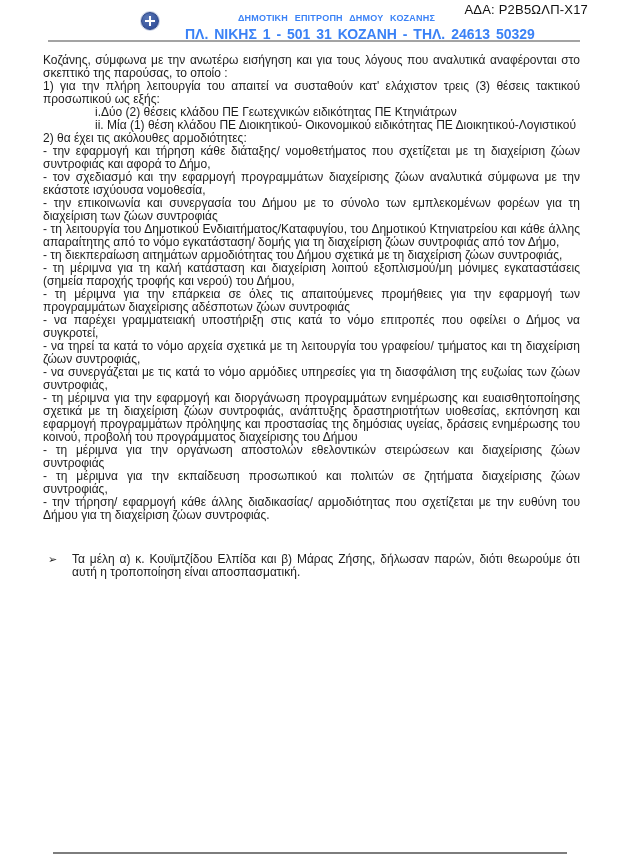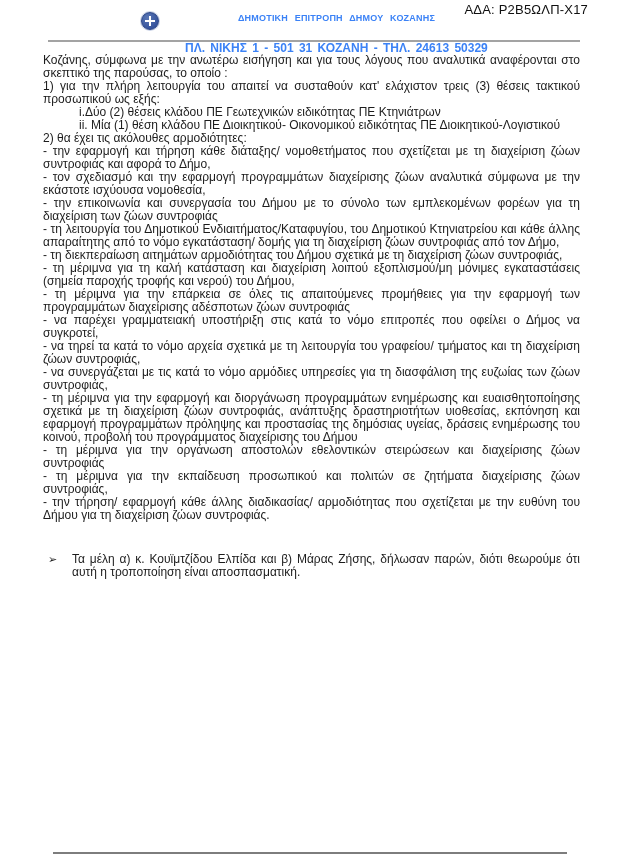--- a/index.html
+++ b/index.html
@@ -25,33 +25,33 @@
       linear-gradient(#ffffff,#ffffff) 50% 50%/10px 2px no-repeat,
       linear-gradient(#ffffff,#ffffff) 50% 50%/2px 10px no-repeat,
       radial-gradient(circle at 35% 30%, #5a77b5, #33519b 75%);
     box-shadow:0 0 0 1px #c9d2e6;
   }
   .org-block {
     position:absolute; top:13px; left:185px; width:250px;
     text-align:right; font-weight:bold; color:#3b82f6;
   }
   .org-name   { font-size:9px; letter-spacing:0.2px; word-spacing:4px; white-space:nowrap; }
-  .org-address{ font-size:12px; margin-top:18px; word-spacing:2px; white-space:nowrap; }
+  .org-address{ font-size:14px; margin-top:3px; word-spacing:2px; white-space:nowrap; }
   .rule-top {
     position:absolute; top:40px; left:48px; right:44px; height:2px;
     background:#a3a3a3;
   }
   
   .doc-body {
     position:absolute; top:54px; left:43px; right:44px;
     font-size:12px; line-height:13px;
     text-align:justify;
   }
   .doc-body p { margin:0; }
-  .sublist { margin-left:36px; }
+  .sublist { margin-left:52px; }
   .sub-ii  { padding-left:15px; text-indent:-15px; }
   .pt2     { margin-top:16.45px; }
   .note {
     margin-top:31px;
     display:flex;
   }
   .note-bullet { flex:none; width:24px; padding-left:5px; font-size:11px; color:#1c1c1c; }
   .note-text   { flex:1; text-align:justify; }
   
   .rule-bottom {

